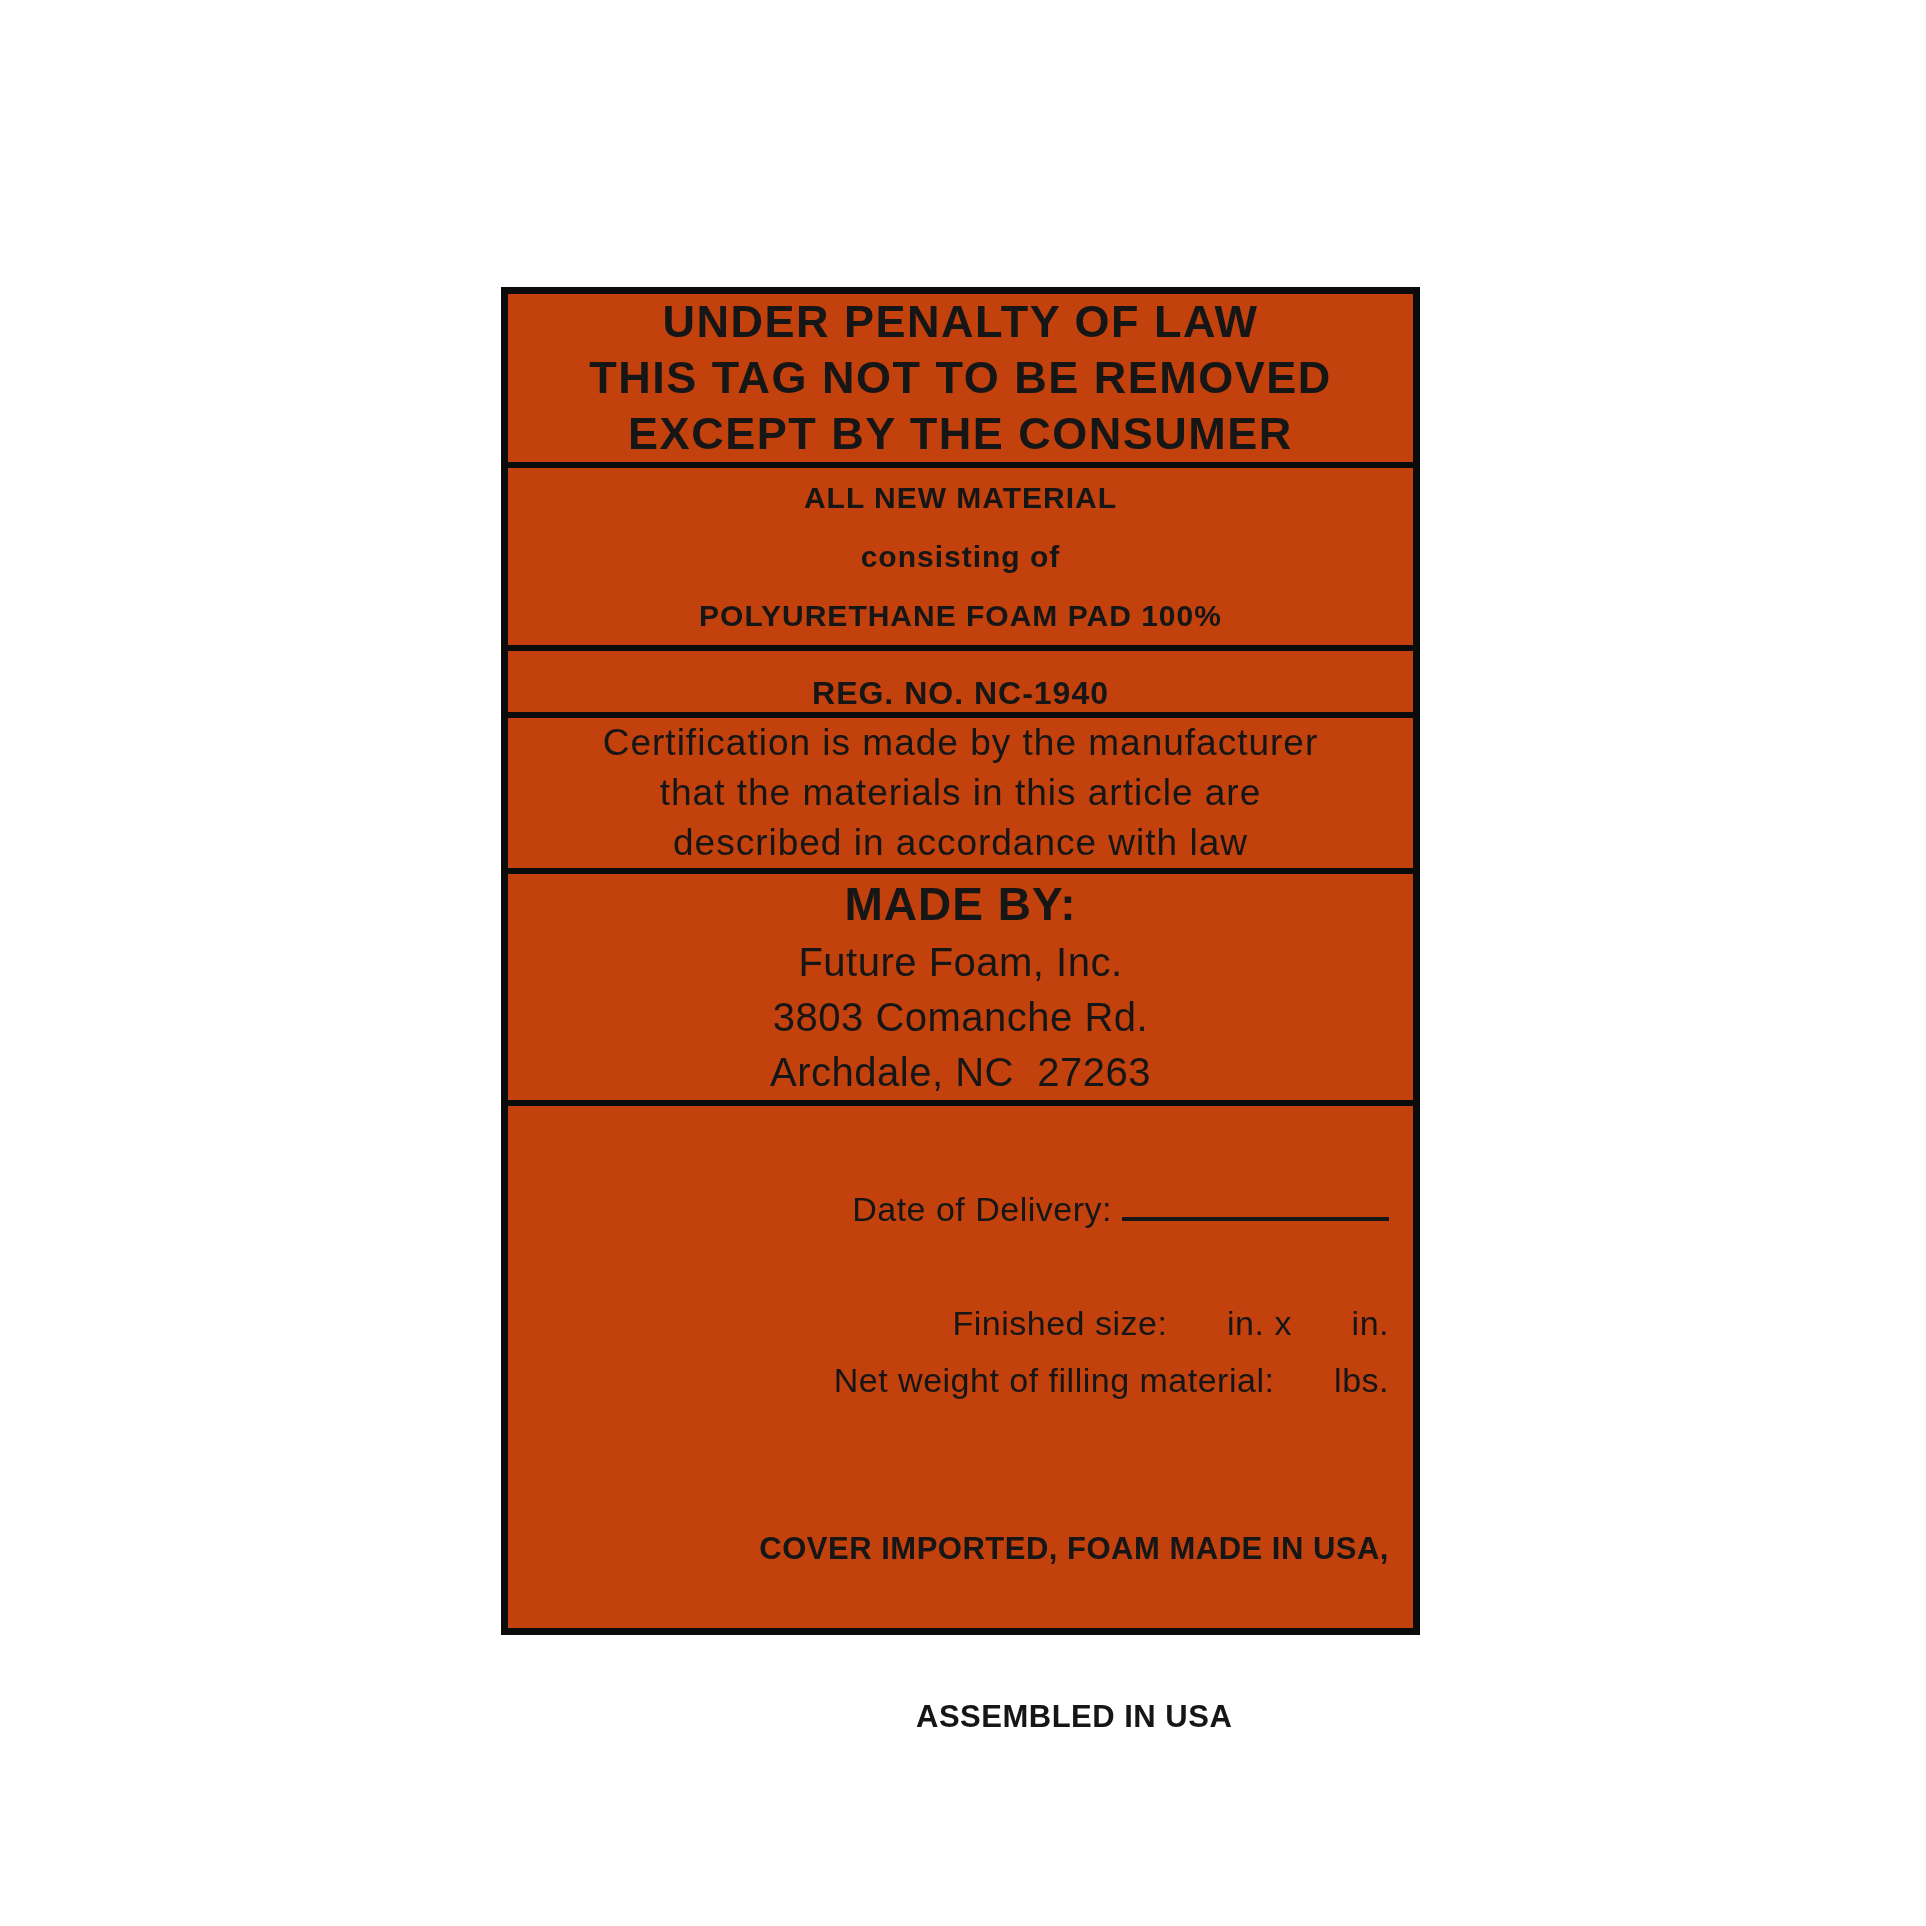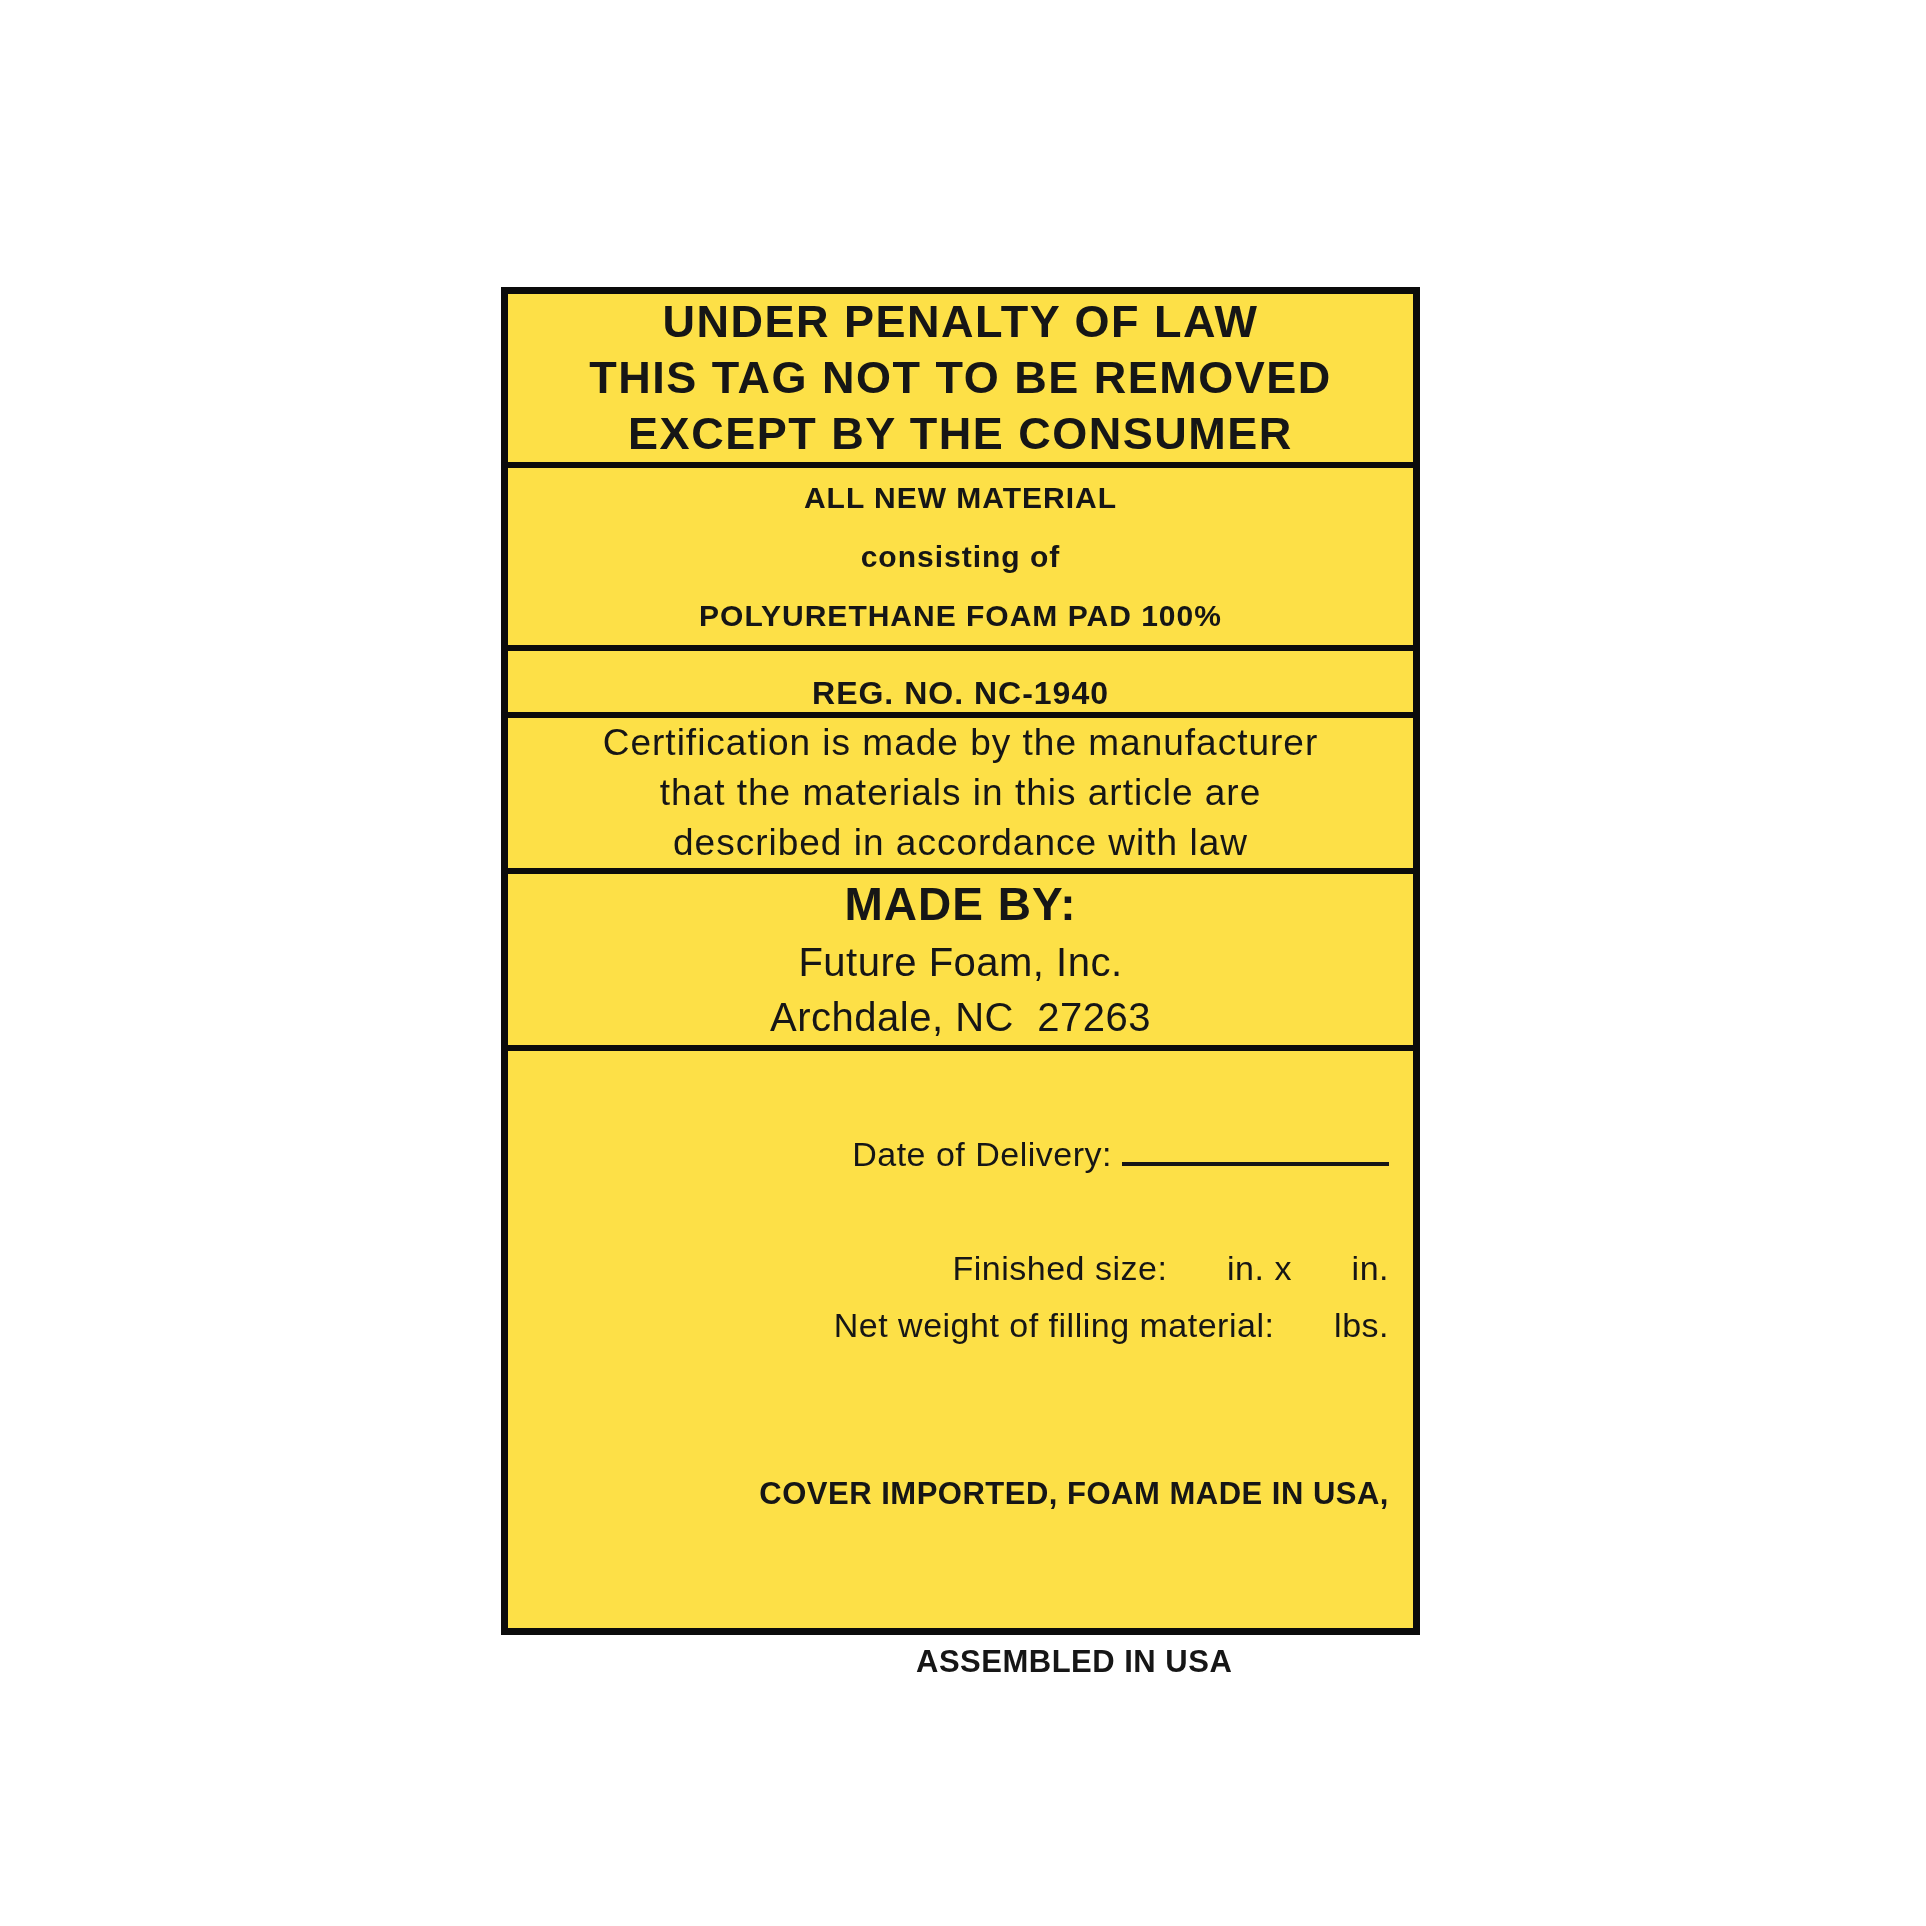--- a/index.html
+++ b/index.html
@@ -15,21 +15,21 @@
     color: #161616;
   }
   .law-label {
     position: absolute;
     left: 501px;
     top: 287px;
     width: 919px;
     height: 1348px;
     box-sizing: border-box;
     border: 7px solid #0b0b0b;
-    background: #fde047;
+    background: #c2410c;
     display: flex;
     flex-direction: column;
   }
   .sec {
     box-sizing: border-box;
     border-bottom: 6px solid #0b0b0b;
     display: flex;
     flex-direction: column;
     align-items: center;
     justify-content: center;
@@ -137,20 +137,21 @@
 
   <div class="sec sec-cert">
     <div class="line-cert">Certification is made by the manufacturer</div>
     <div class="line-cert">that the materials in this article are</div>
     <div class="line-cert">described in accordance with law</div>
   </div>
 
   <div class="sec sec-madeby">
     <div class="line-madeby-heading">MADE BY:</div>
     <div class="line-address">Future Foam, Inc.</div>
+    <div class="line-address">3803 Comanche Rd.</div>
     <div class="line-address">Archdale, NC  27263</div>
   </div>
 
   <div class="sec sec-form">
     <div class="form-line">
       <span>Date of Delivery:</span><span class="blank-rule"></span>
     </div>
     <div class="form-line">Finished size:      in. x      in.</div>
     <div class="form-line">Net weight of filling material:      lbs.</div>
     <div class="form-footer">

